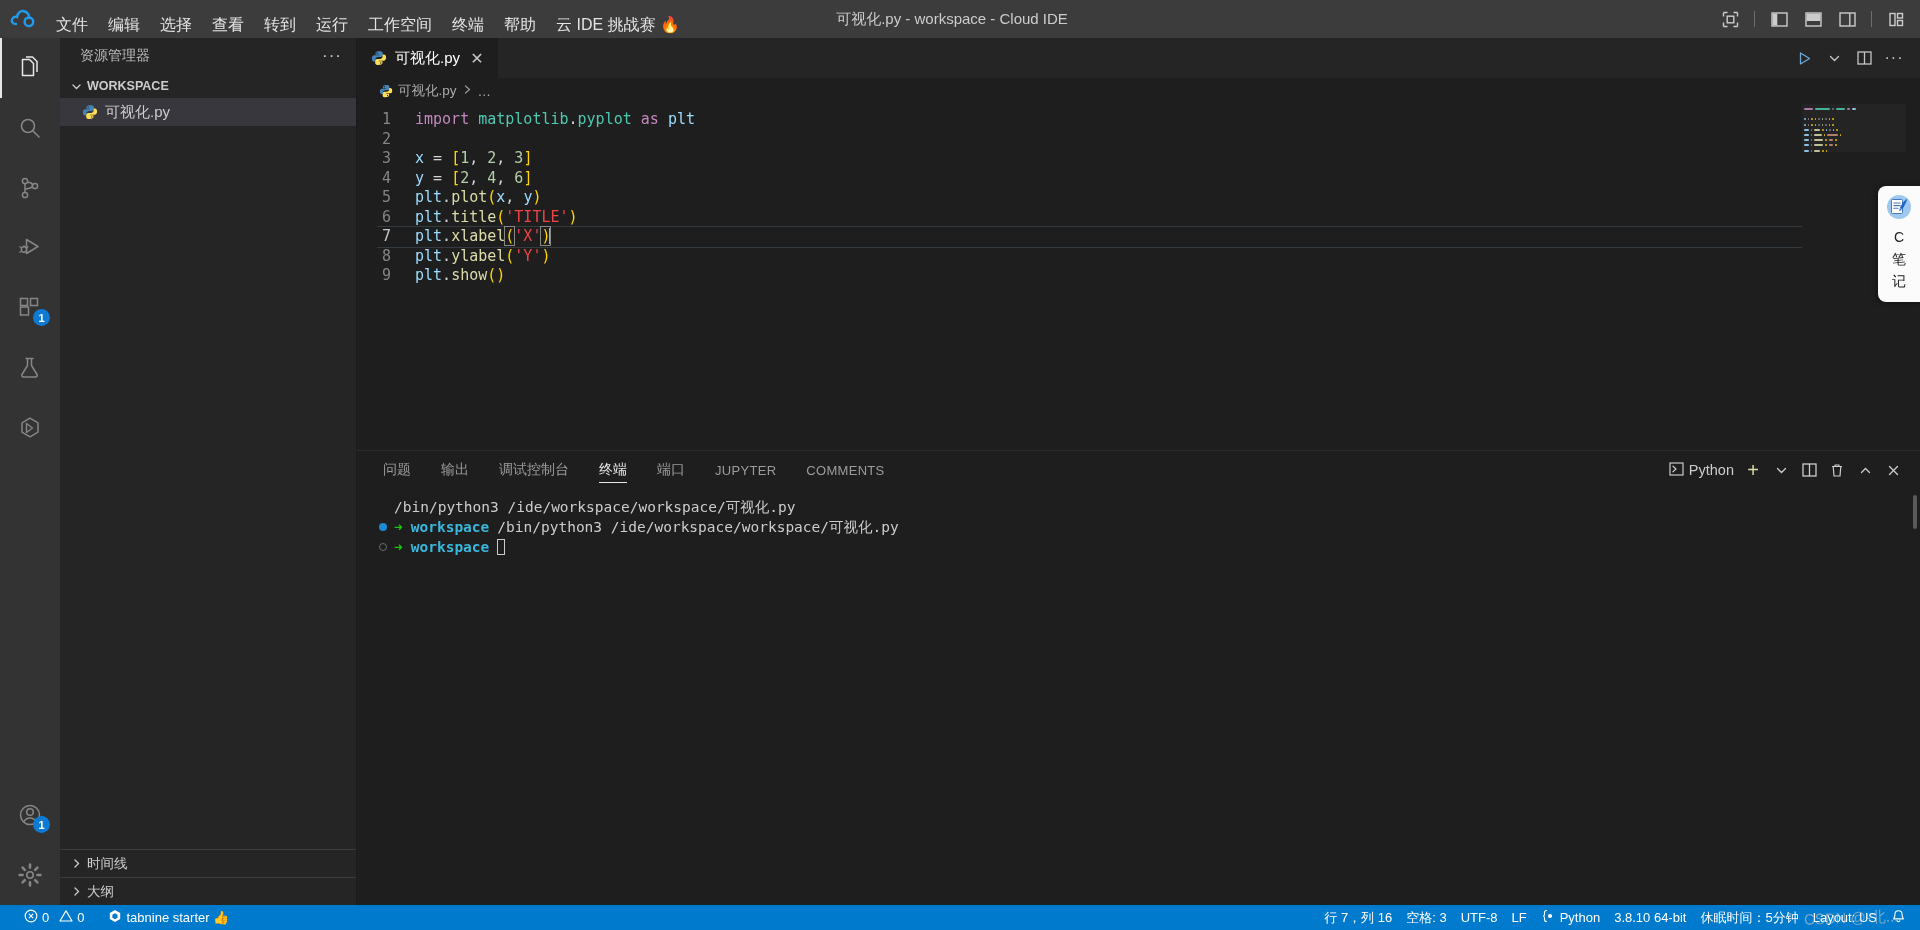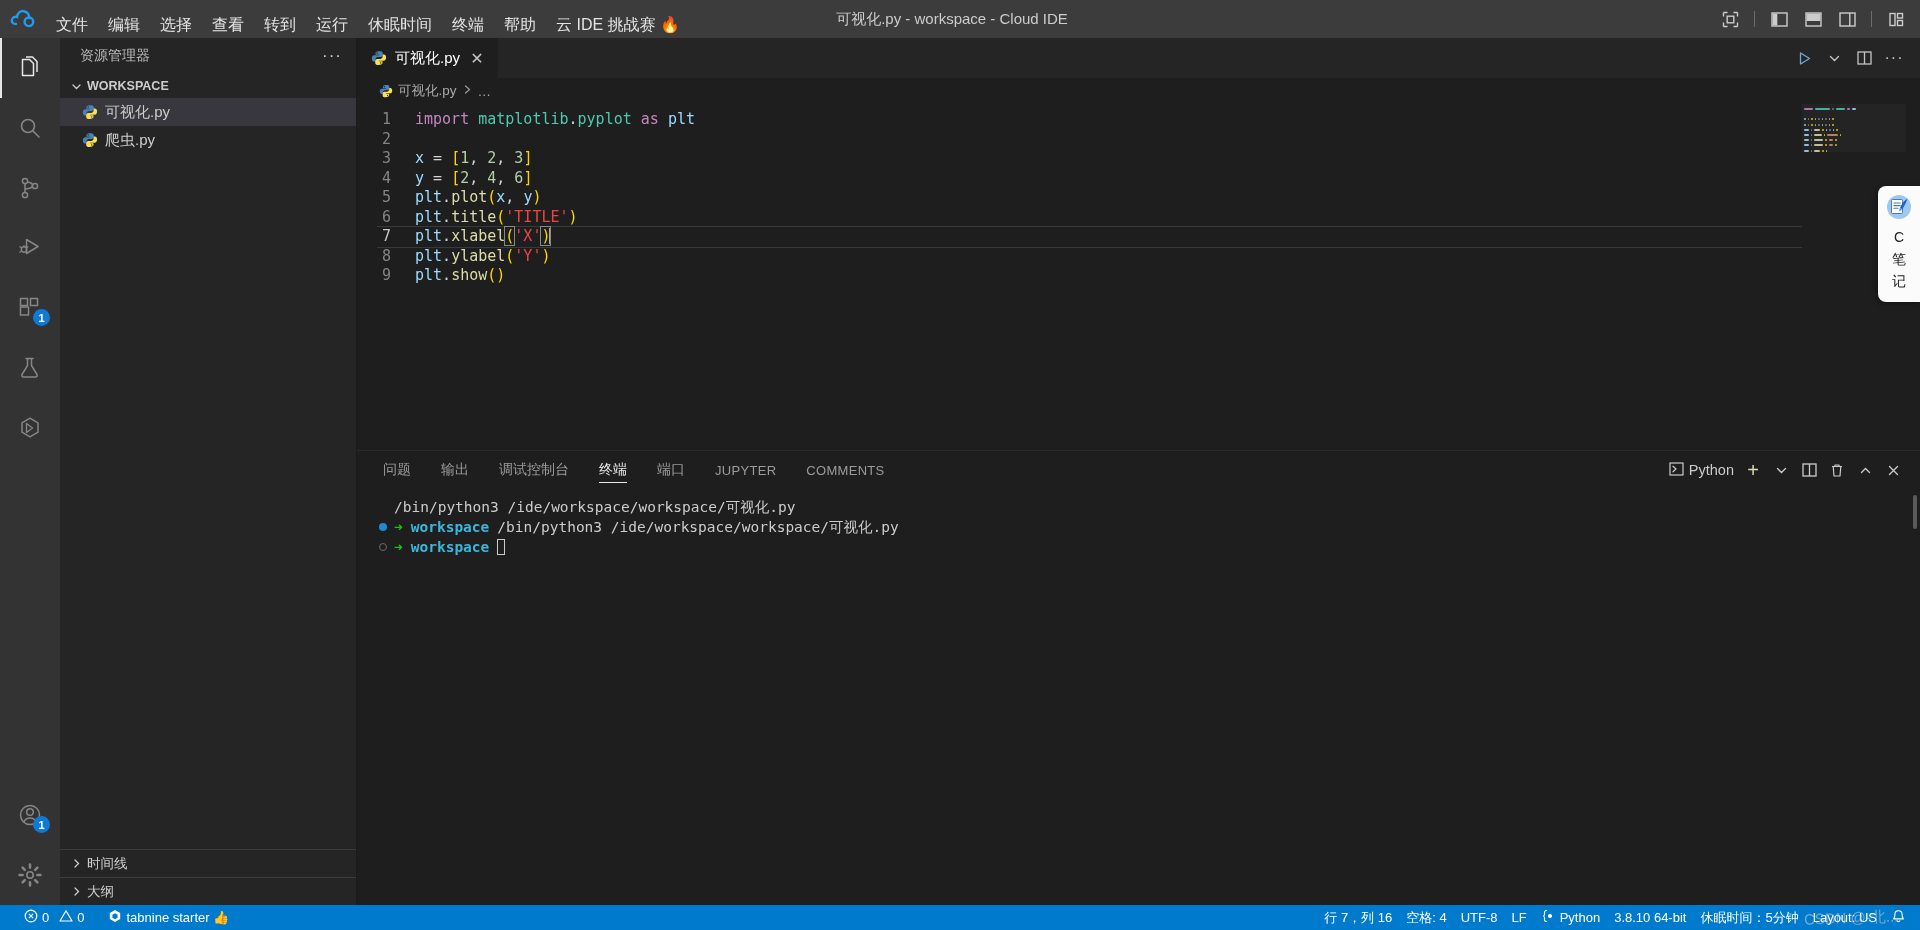--- a/index.html
+++ b/index.html
@@ -316,21 +316,21 @@
       </svg>
     </div>
 
     <div class="tb-menu">
       <div class="tb-menu-item">文件</div>
       <div class="tb-menu-item">编辑</div>
       <div class="tb-menu-item">选择</div>
       <div class="tb-menu-item">查看</div>
       <div class="tb-menu-item">转到</div>
       <div class="tb-menu-item">运行</div>
-      <div class="tb-menu-item">休眠时间</div>
+      <div class="tb-menu-item">工作空间</div>
       <div class="tb-menu-item">终端</div>
       <div class="tb-menu-item">帮助</div>
       <div class="tb-menu-item">云 IDE 挑战赛 🔥</div>
     </div>
 
     <div class="tb-title">可视化.py - workspace - Cloud IDE</div>
 
     <div class="tb-right">
       <div class="tb-btn">
         <svg width="17" height="17" viewBox="0 0 17 17">
@@ -462,29 +462,20 @@
 
       <div class="sb-tree">
         <div class="sb-file selected">
           <span>
             <svg class="py-icon" viewBox="0 0 16 16">
               <path d="M7.9 1.2c-1.9 0-3.4.5-3.4 2v1.6h3.6v.5H3.2c-1.3 0-2.3 1-2.3 3.1 0 2 .9 3.1 2.2 3.1h1.3v-1.9c0-1.4 1.2-2.5 2.6-2.5h2.8c1.1 0 2-.9 2-2V3.2c0-1.1-.9-1.8-2-2-.7-.1-1.4 0-1.9 0zM6.2 2.3c.4 0 .7.3.7.7s-.3.7-.7.7-.7-.3-.7-.7.3-.7.7-.7z" fill="#4584b6"></path>
               <path d="M8.1 14.8c1.9 0 3.4-.5 3.4-2v-1.6H7.9v-.5h4.9c1.3 0 2.3-1 2.3-3.1 0-2-.9-3.1-2.2-3.1h-1.3v1.9c0 1.4-1.2 2.5-2.6 2.5H6.2c-1.1 0-2 .9-2 2v2.1c0 1.1.9 1.8 2 2 .7.1 1.4 0 1.9 0zm1.7-1.1c-.4 0-.7-.3-.7-.7s.3-.7.7-.7.7.3.7.7-.3.7-.7.7z" fill="#ffde57"></path>
             </svg>
           </span>
           <span>可视化.py</span>
-        </div>
-        <div class="sb-file">
-          <span>
-            <svg class="py-icon" viewBox="0 0 16 16">
-              <path d="M7.9 1.2c-1.9 0-3.4.5-3.4 2v1.6h3.6v.5H3.2c-1.3 0-2.3 1-2.3 3.1 0 2 .9 3.1 2.2 3.1h1.3v-1.9c0-1.4 1.2-2.5 2.6-2.5h2.8c1.1 0 2-.9 2-2V3.2c0-1.1-.9-1.8-2-2-.7-.1-1.4 0-1.9 0zM6.2 2.3c.4 0 .7.3.7.7s-.3.7-.7.7-.7-.3-.7-.7.3-.7.7-.7z" fill="#4584b6"></path>
-              <path d="M8.1 14.8c1.9 0 3.4-.5 3.4-2v-1.6H7.9v-.5h4.9c1.3 0 2.3-1 2.3-3.1 0-2-.9-3.1-2.2-3.1h-1.3v1.9c0 1.4-1.2 2.5-2.6 2.5H6.2c-1.1 0-2 .9-2 2v2.1c0 1.1.9 1.8 2 2 .7.1 1.4 0 1.9 0zm1.7-1.1c-.4 0-.7-.3-.7-.7s.3-.7.7-.7.7.3.7.7-.3.7-.7.7z" fill="#ffde57"></path>
-            </svg>
-          </span>
-          <span>爬虫.py</span>
         </div>
       </div>
 
       <div class="sb-spacer"></div>
 
       <div class="sb-bottom-section">
         <span class="chev">
           <svg width="11" height="11" viewBox="0 0 11 11">
               <path d="M4 2l3.5 3.5L4 9" stroke="#cccccc" stroke-width="1.3" fill="none" stroke-linecap="round"></path>
             </svg>
@@ -773,21 +764,21 @@
         <svg width="14" height="14" viewBox="0 0 14 14">
           <path d="M7 1l5.2 3v6L7 13 1.8 10V4z" fill="#ffffff"></path>
           <path d="M7 4.2l2.6 1.5v3L7 10.2 4.4 8.7v-3z" fill="#007acc"></path>
         </svg>
       </span>
       <span>tabnine starter 👍</span>
     </div>
 
     <div class="sb-right">
       <div class="sbi">行 7，列 16</div>
-      <div class="sbi">空格: 4</div>
+      <div class="sbi">空格: 3</div>
       <div class="sbi">UTF-8</div>
       <div class="sbi">LF</div>
       <div class="sbi">
         <span>
           <svg width="15" height="14" viewBox="0 0 15 14">
             <path d="M5.5 1.5c-1.6 0-2 .8-2 2v2c0 .9-.6 1.5-1.5 1.5.9 0 1.5.6 1.5 1.5v2c0 1.2.4 2 2 2" stroke="#ffffff" stroke-width="1.1" fill="none" stroke-linecap="round"></path>
             <circle cx="9" cy="7" r="2.1" fill="#ffffff"></circle>
           </svg>
         </span>
         <span>Python</span>

